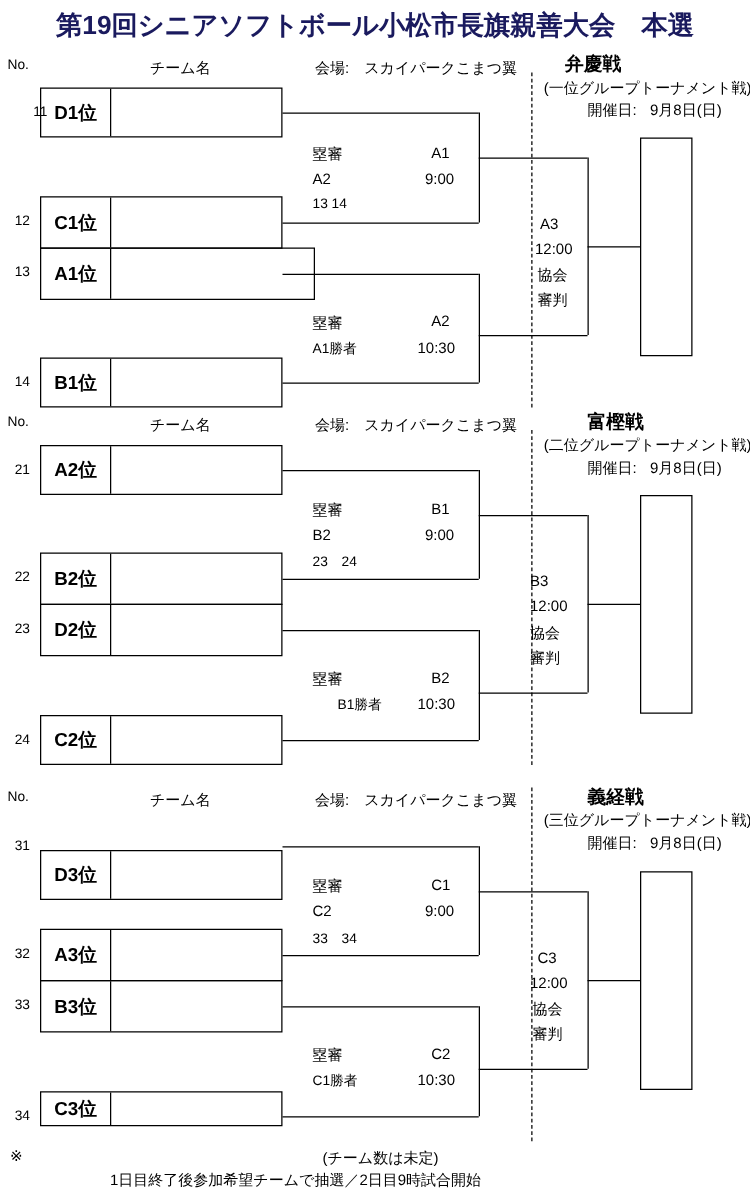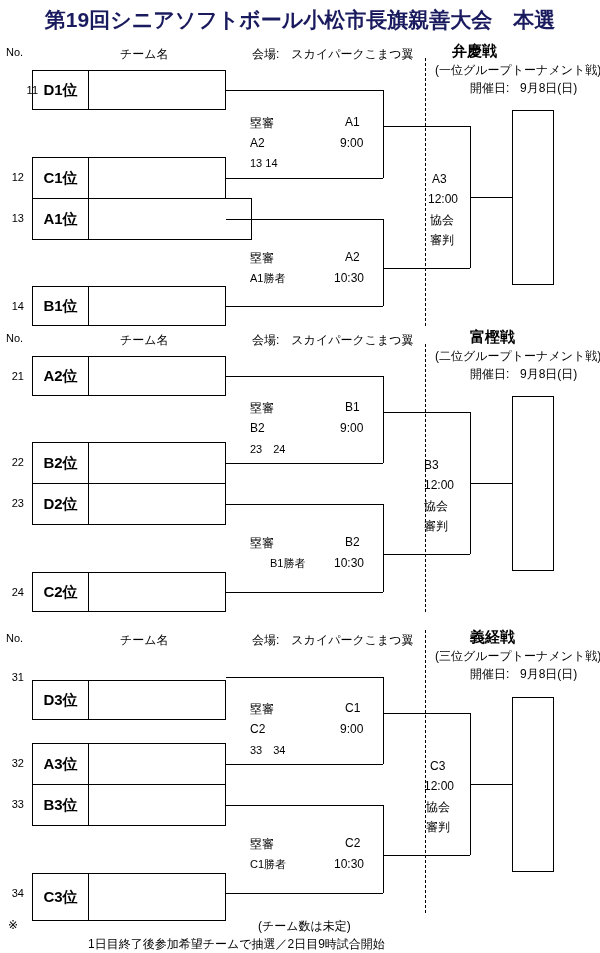--- a/index.html
+++ b/index.html
@@ -213,21 +213,21 @@
       <div class="name"></div>
     </div>
 
     <div class="slot-no" style="left:2px;top:798px;">33</div>
     <div class="slot" style="left:32px;top:784px;width:194px;height:42px;">
       <div class="seed">B3位</div>
       <div class="name"></div>
     </div>
 
     <div class="slot-no" style="left:2px;top:887px;">34</div>
-    <div class="slot" style="left:32px;top:873px;width:194px;height:48px;">
+    <div class="slot" style="left:32px;top:873px;width:194px;height:28px;">
       <div class="seed">C3位</div>
       <div class="name"></div>
     </div>
 
     <div class="hline" style="left:226px;top:677px;width:157px;"></div>
     <div class="hline" style="left:226px;top:764px;width:157px;"></div>
     <div class="vline" style="left:383px;top:677px;height:87px;"></div>
 
     <div class="hline" style="left:226px;top:805px;width:157px;"></div>
     <div class="hline" style="left:226px;top:893px;width:157px;"></div>

